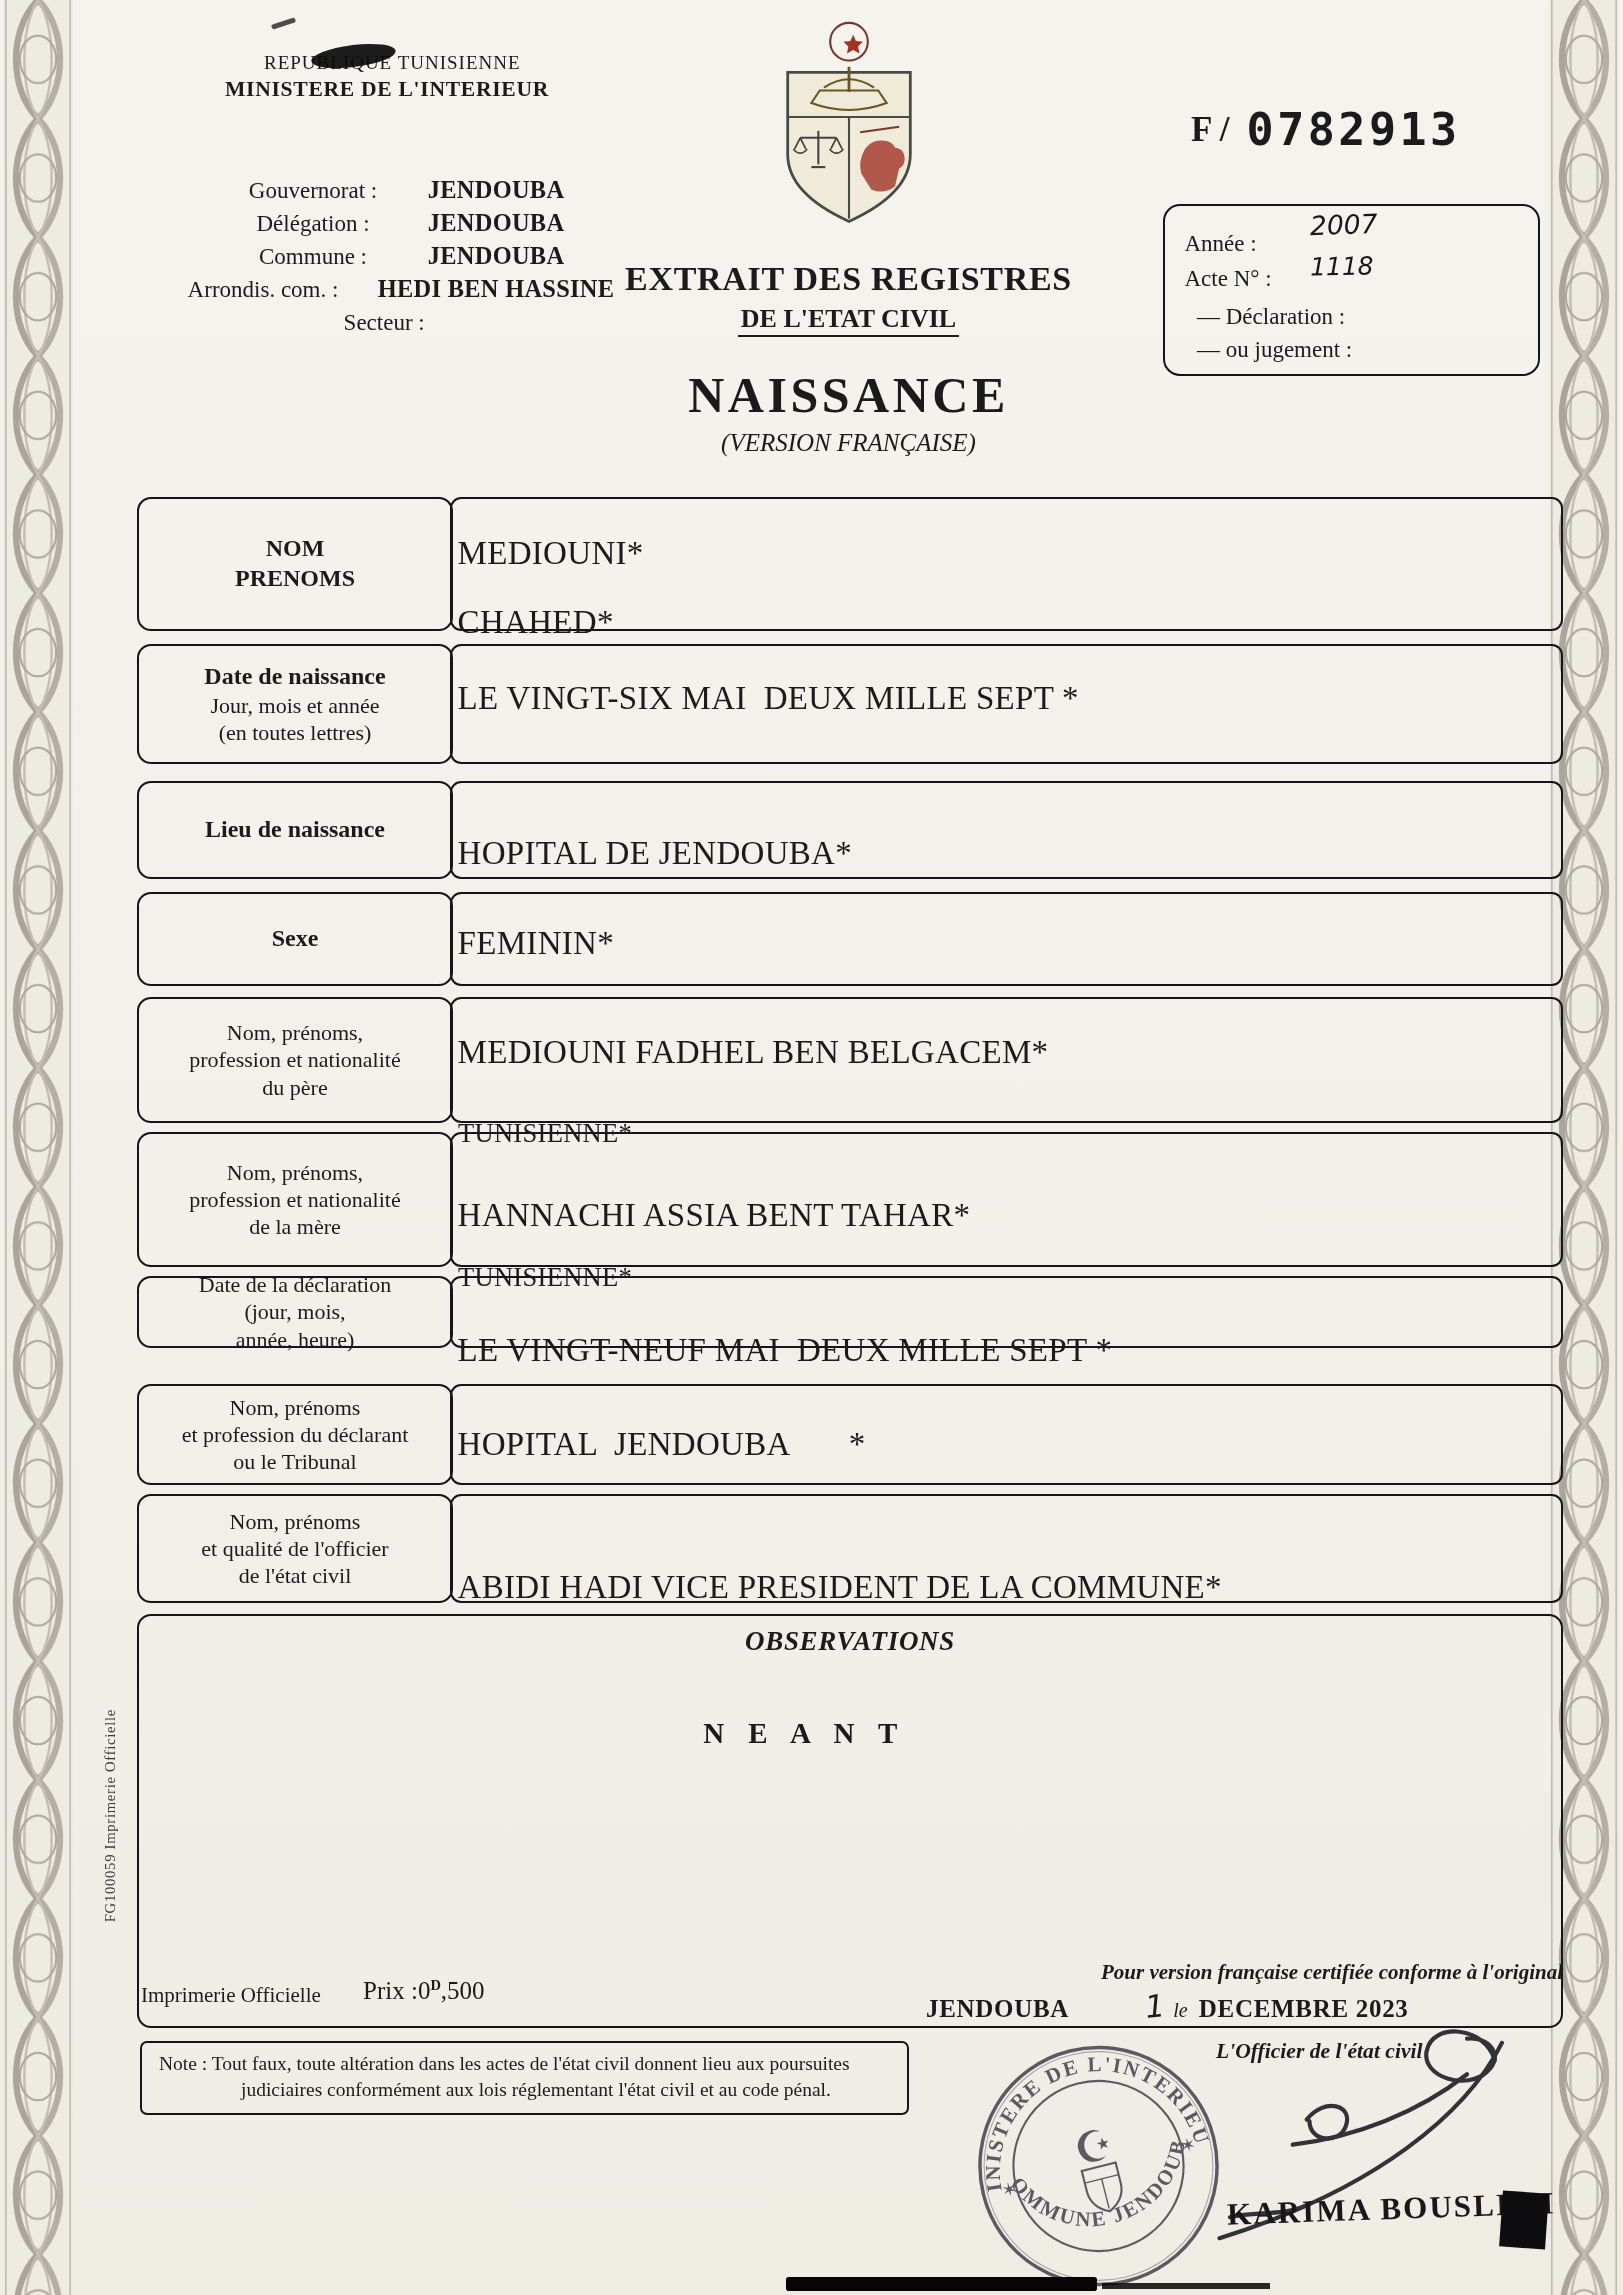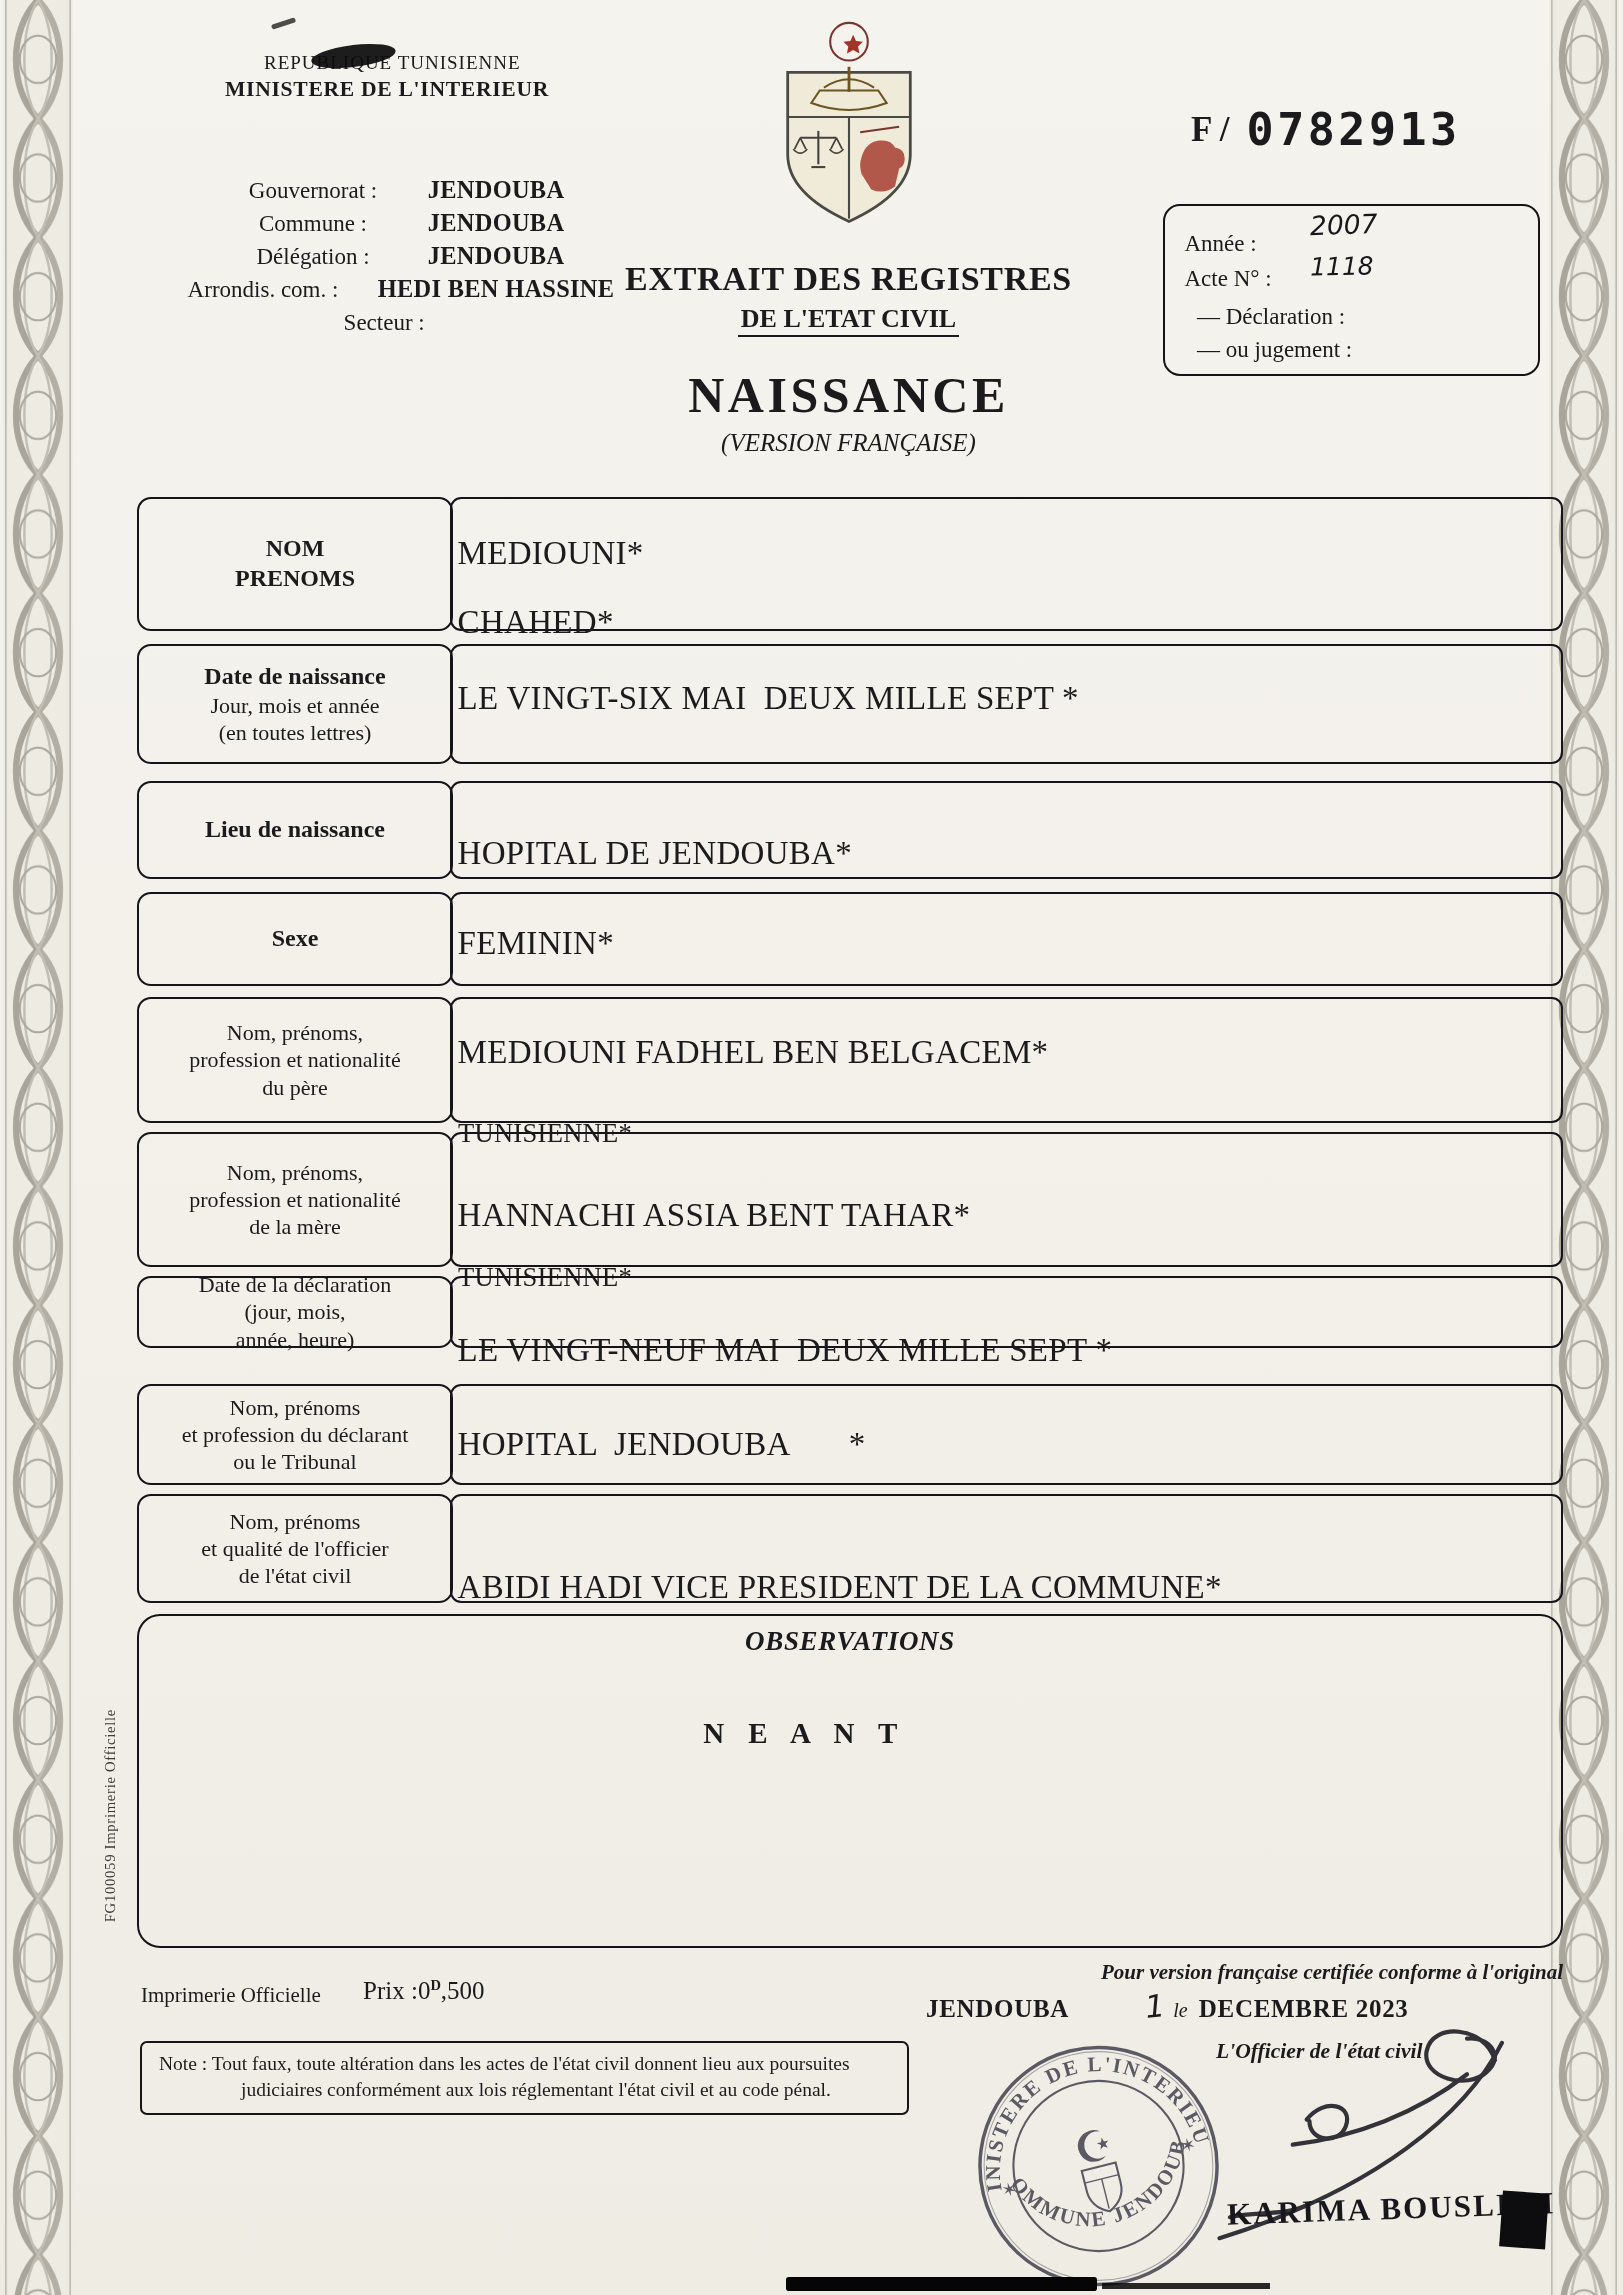--- a/index.html
+++ b/index.html
@@ -67,22 +67,22 @@
   .val { position:absolute; left:5.6px; font-size:33px; letter-spacing:0.3px; white-space:pre; }
   .r1 .v1{top:36px}  .r1 .v2{top:105px}
   .r2 .v1{top:34px}  .r3 .v1{top:52px}  .r4 .v1{top:31px}
   .r5 .v1{top:35px}  .r6 .v1{top:63px}  .r7 .v1{top:54px}
   .r8 .v1{top:40px}  .r9 .v1{top:73px}
 
   .straddle { position:absolute; left:458px; font-size:26.5px; letter-spacing:0.3px; white-space:pre; }
   .s-pere { top:1118px; } .s-mere { top:1262px; }
 
   
-  .obs { position:absolute; left:137px; top:1614px; width:1426px; height:334px; box-sizing:border-box;
-         border:2.1px solid #14141a; border-radius:23px; text-align:center; }
+  .obs { position:absolute; left:137px; top:1614px; width:1426px; height:414px; box-sizing:border-box;
+         border:2.1px solid #14141a; border-radius:14px; text-align:center; }
   .obs-title { margin-top:9.8px; font-size:27px; font-weight:bold; font-style:italic; letter-spacing:0.7px; }
   .obs-content { margin-top:60px; margin-right:91px; font-size:29px; font-weight:bold; letter-spacing:8.4px; }
 
   
   .printer { position:absolute; left:141px; top:1983px; font-size:21px; }
   .prix { position:absolute; left:363px; top:1977px; font-size:25px; }
   .prix .sup { vertical-align:super; font-size:58%; font-weight:bold; }
   .cert { position:absolute; left:949px; top:1960px; width:614px; text-align:right;
           font-size:21px; font-style:italic; font-weight:bold; }
   .place { position:absolute; left:926px; top:1995px; font-size:25px; font-weight:bold; letter-spacing:0.7px; }
@@ -183,25 +183,25 @@
     <span class="lab a3">— Déclaration :</span>
     <span class="lab a4">— ou jugement :</span>
   </div>
 
   <div class="admin">
     <div class="admin-row">
       <span class="a-label">Gouvernorat :</span>
       <span class="a-val">JENDOUBA</span>
     </div>
     <div class="admin-row">
+      <span class="a-label">Délégation :</span>
+      <span class="a-val">JENDOUBA</span>
+    </div>
+    <div class="admin-row">
       <span class="a-label">Commune :</span>
-      <span class="a-val">JENDOUBA</span>
-    </div>
-    <div class="admin-row">
-      <span class="a-label">Délégation :</span>
       <span class="a-val">JENDOUBA</span>
     </div>
     <div class="admin-row">
       <span class="a-label">Arrondis. com. :</span>
       <span class="a-val">HEDI BEN HASSINE</span>
     </div>
     <div class="admin-row">
       <span class="a-label">Secteur :</span>
       <span class="a-val"></span>
     </div>

